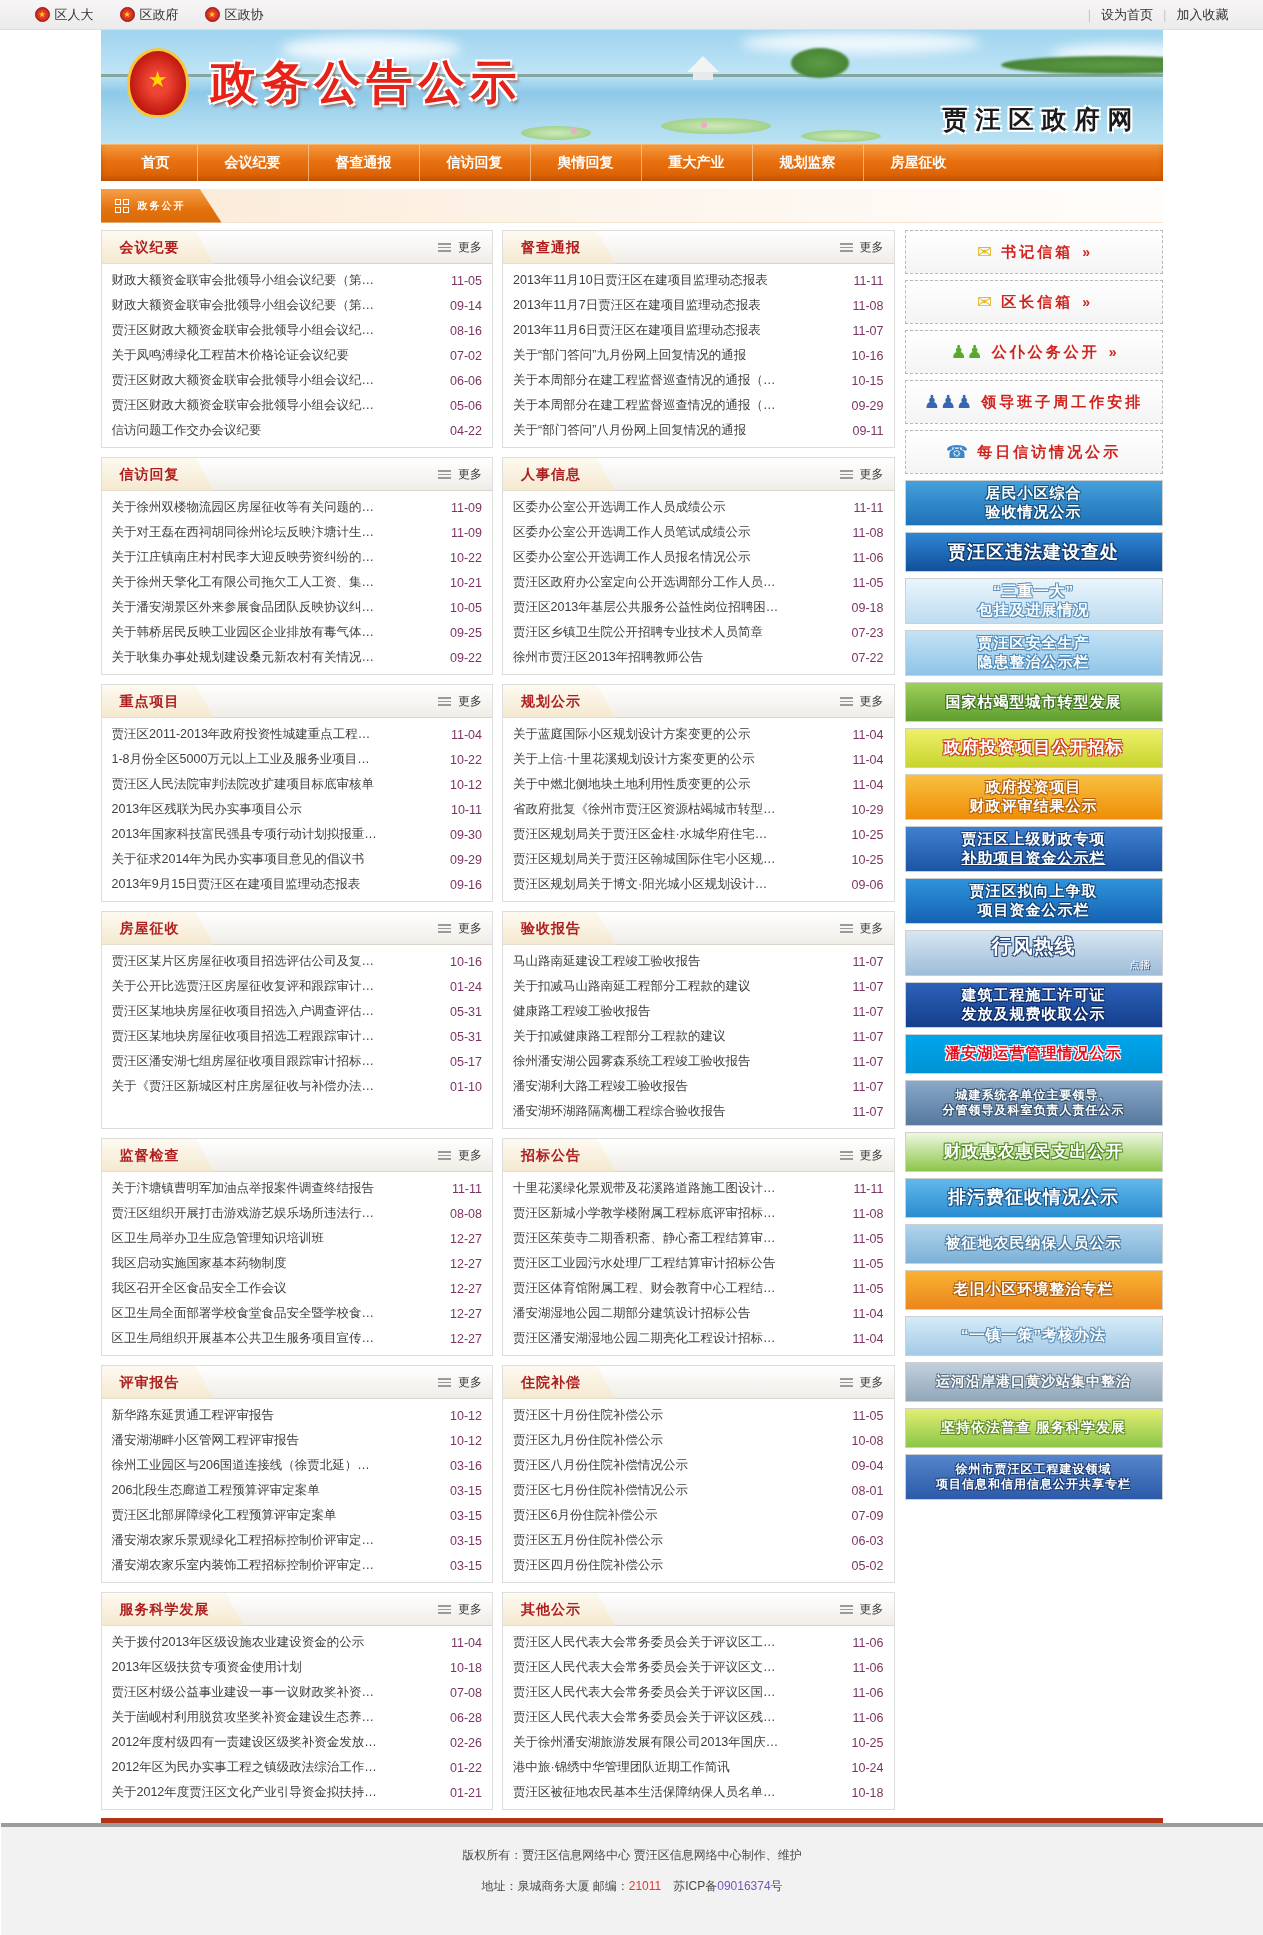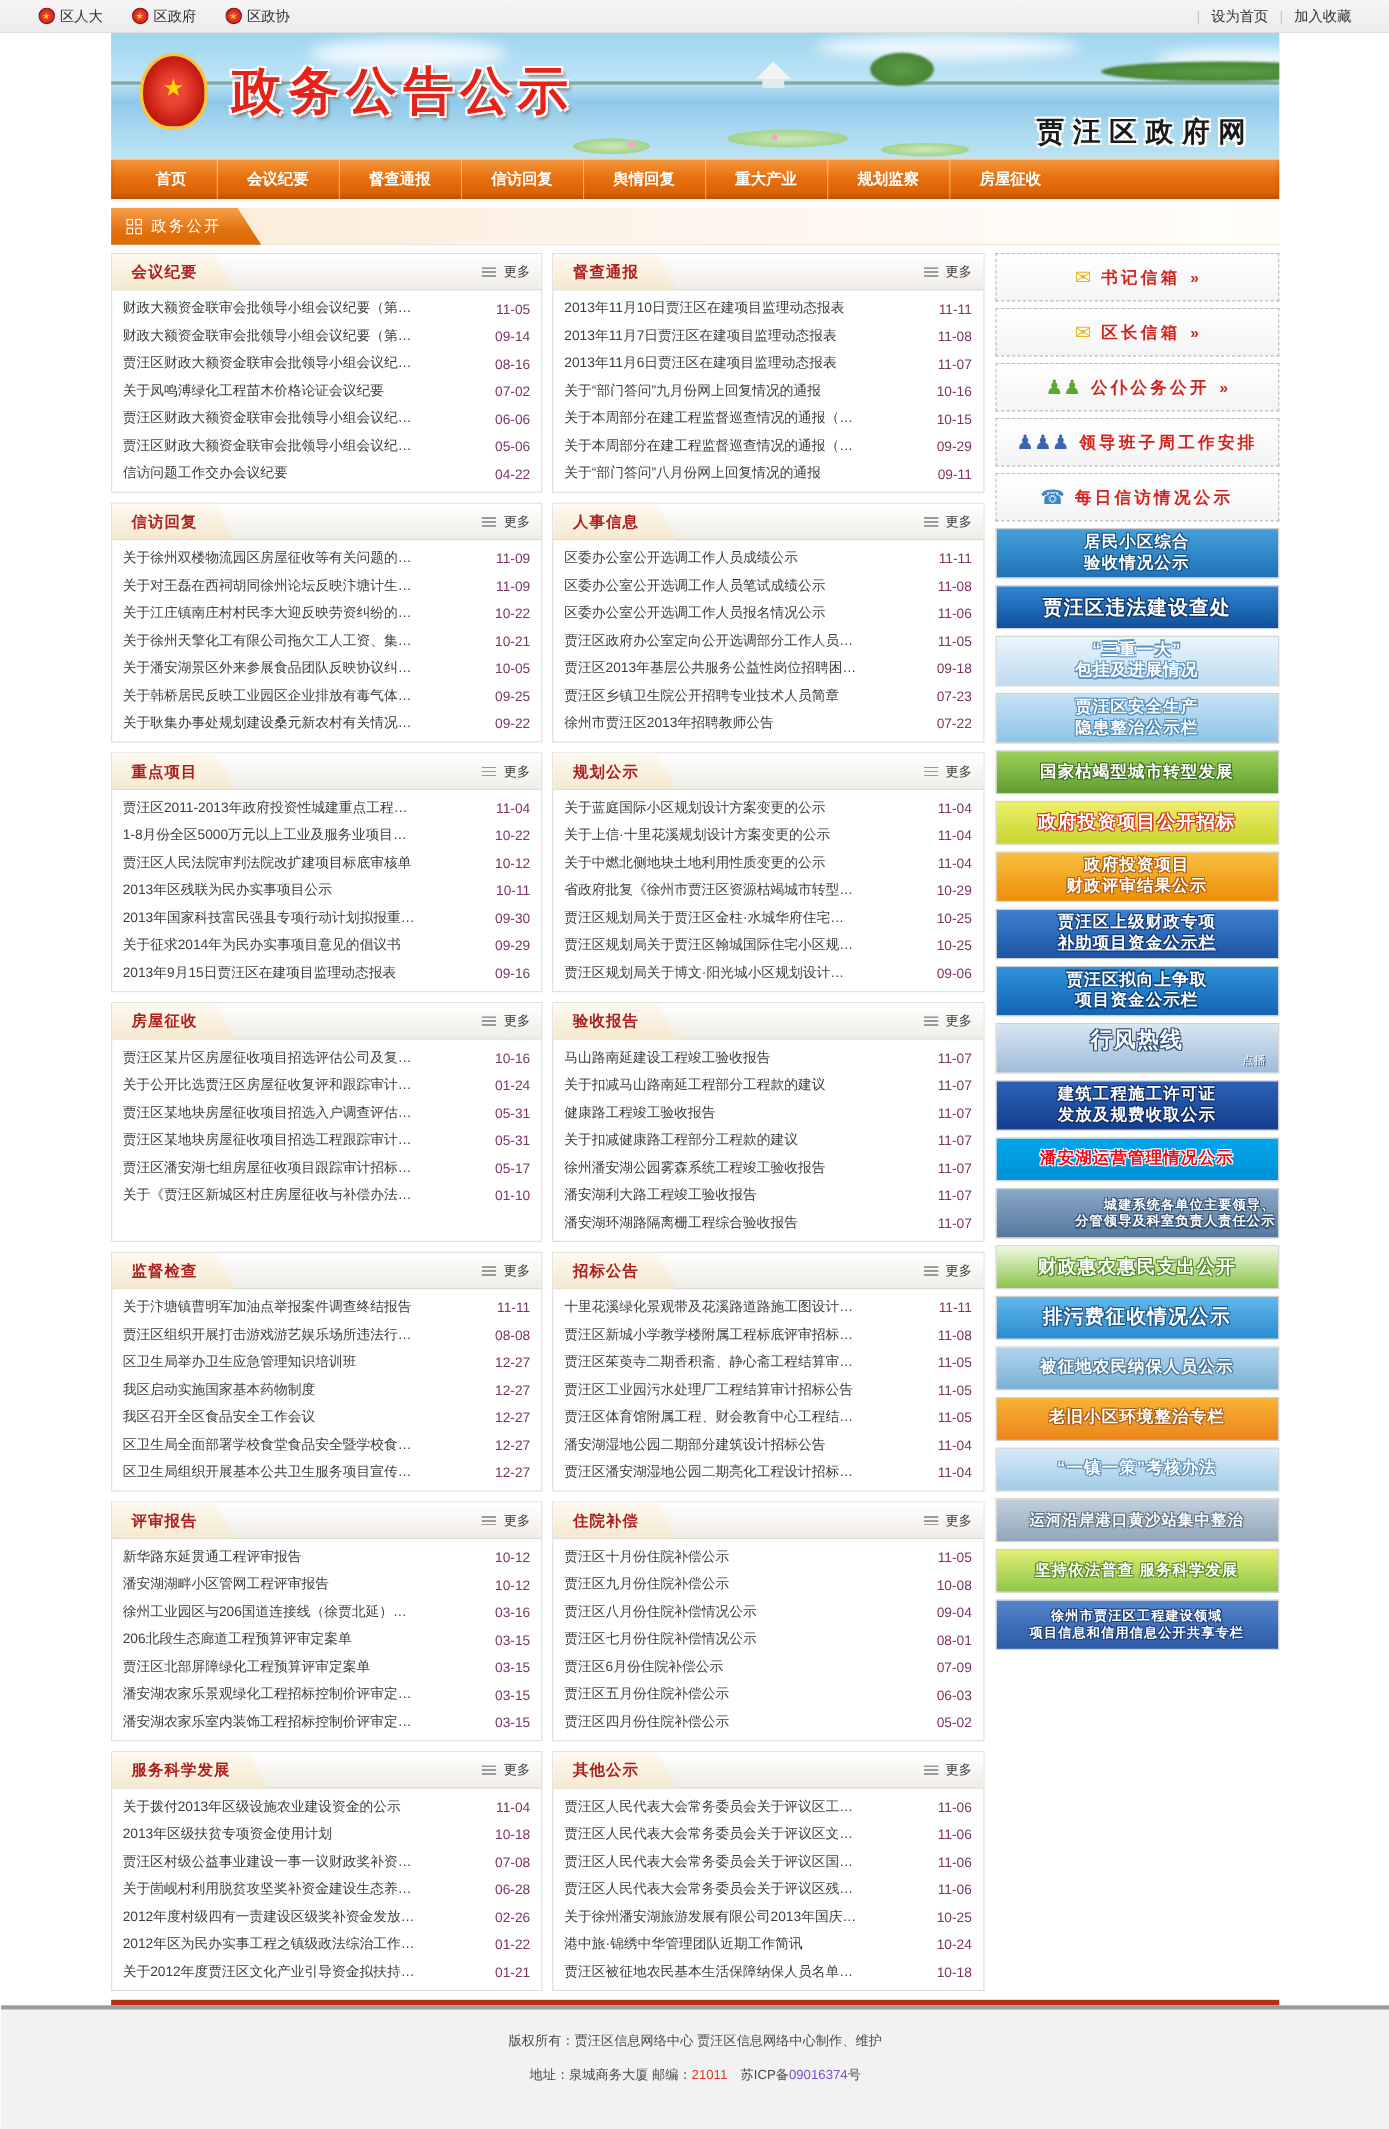--- a/index.html
+++ b/index.html
@@ -27,21 +27,21 @@
   .banner-title { position: absolute; left: 110px; top: 22px; font-size: 46px; font-weight: bold; color: #e62219; letter-spacing: 6px; font-family: "Liberation Serif","DejaVu Serif",serif;
     text-shadow: -2px -2px 0 #fff, 2px -2px 0 #fff, -2px 2px 0 #fff, 2px 2px 0 #fff, 3px 4px 3px rgba(120,40,10,.55); }
   .banner-site { position: absolute; right: 22px; bottom: 8px; font-size: 25px; font-weight: bold; color: #1a1a1a; letter-spacing: 8px;
     text-shadow: -2px -2px 0 #fff, 2px -2px 0 #fff, -2px 2px 0 #fff, 2px 2px 0 #fff; }
   
   .nav { height: 37px; background: linear-gradient(#f49a3f 0%, #e8700f 45%, #d85f02 100%); border-top: 1px solid #f7b56e; box-shadow: inset 0 -3px 5px rgba(140,50,0,.35); display: flex; align-items: stretch; padding: 0 14px; }
   .nav-item { padding: 0 27px; display: flex; align-items: center; color: #fff; font-size: 14px; font-weight: bold; cursor: pointer; position: relative; }
   .nav-item + .nav-item { border-left: 1px solid rgba(255,230,200,.55); }
   
   .crumb-strip { margin-top: 8px; height: 34px; background: linear-gradient(90deg, #fbead6, #fdf6ee 55%, #fffdfb); display: flex; align-items: center; border-bottom: 1px solid #f3e4d2; }
-  .crumb-ribbon { height: 34px; display: flex; align-items: center; gap: 9px; padding: 0 36px 0 14px; background: linear-gradient(#f6a049, #e3720d 60%, #d96a08); clip-path: polygon(0 0, calc(100% - 22px) 0, 100% 100%, 0 100%); color: #fff; font-size: 14px; font-weight: normal; letter-spacing: 2px; justify-content: flex-end; }
+  .crumb-ribbon { height: 34px; display: flex; align-items: center; gap: 9px; padding: 0 36px 0 14px; background: linear-gradient(#f6a049, #e3720d 60%, #d96a08); clip-path: polygon(0 0, calc(100% - 22px) 0, 100% 100%, 0 100%); color: #fff; font-size: 10px; font-weight: bold; letter-spacing: 2px; justify-content: flex-end; }
   .lattice-icon { width: 14px; height: 14px; display: grid; grid-template-columns: 6px 6px; grid-template-rows: 6px 6px; gap: 2px; }
   .lattice-icon i { border: 1px solid #fff; background: transparent; }
   
   .content { display: flex; gap: 10px; margin-top: 7px; align-items: flex-start; }
   .main-grid { width: 794px; display: grid; grid-template-columns: 1fr 1fr; gap: 9px; }
   .box { background: #fff; border: 1px solid #ddd; min-height: 217px; }
   .box-header { height: 33px; background: linear-gradient(#ffffff, #f0ede7); border-bottom: 1px solid #d9d5cd; display: flex; align-items: center; }
   .tab { height: 33px; line-height: 33px; padding: 0 34px 0 18px; background: linear-gradient(#fefaf1, #f4e8cf); clip-path: polygon(0 0, calc(100% - 18px) 0, 100% 100%, 0 100%); color: #ae1f1f; font-size: 14px; font-weight: bold; letter-spacing: 1px; }
   .more { margin-left: auto; display: flex; align-items: center; gap: 7px; padding-right: 10px; cursor: pointer; }
   .list-icon { width: 13px; height: 9px; background: repeating-linear-gradient(#9a9a9a 0 1.6px, transparent 1.6px 3.6px); }
@@ -741,21 +741,21 @@
           <div data-interactable="false" style="color: rgb(255, 255, 255); font-size: 20px; text-shadow: rgb(42, 74, 122) 1px 1px 0px, rgb(42, 74, 122) -1px -1px 0px, rgb(42, 74, 122) 1px -1px 0px, rgb(42, 74, 122) -1px 1px 0px;">行风热线</div>
           <div class="sub" data-interactable="false" style="color: rgb(255, 255, 255); text-shadow: rgb(42, 74, 122) 1px 1px 0px;">点播</div>
         </div>
         <div class="side-banner" data-interactable="true" style="background: linear-gradient(rgb(44, 98, 186), rgb(21, 62, 140)); min-height: 46px;">
           <div data-interactable="false" style="color: rgb(255, 255, 255); font-size: 15px; text-shadow: rgb(13, 42, 98) 1px 1px 0px, rgb(13, 42, 98) -1px -1px 0px, rgb(13, 42, 98) 1px -1px 0px, rgb(13, 42, 98) -1px 1px 0px;">建筑工程施工许可证</div>
           <div data-interactable="false" style="color: rgb(255, 255, 255); font-size: 15px; text-shadow: rgb(13, 42, 98) 1px 1px 0px, rgb(13, 42, 98) -1px -1px 0px, rgb(13, 42, 98) 1px -1px 0px, rgb(13, 42, 98) -1px 1px 0px;">发放及规费收取公示</div>
         </div>
         <div class="side-banner" data-interactable="true" style="background: linear-gradient(rgb(0, 166, 236), rgb(0, 146, 212)); min-height: 40px;">
           <div data-interactable="false" style="color: rgb(232, 12, 28); font-size: 15px; text-shadow: rgb(255, 255, 255) 1px 1px 0px, rgb(255, 255, 255) -1px -1px 0px, rgb(255, 255, 255) 1px -1px 0px, rgb(255, 255, 255) -1px 1px 0px;">潘安湖运营管理情况公示</div>
         </div>
-        <div class="side-banner" data-interactable="true" style="background: linear-gradient(rgb(138, 168, 200), rgb(86, 120, 158)); min-height: 46px; align-items: flex-end;">
+        <div class="side-banner" data-interactable="true" style="background: linear-gradient(rgb(138, 168, 200), rgb(86, 120, 158)); min-height: 46px;">
           <div data-interactable="false" style="color: rgb(255, 255, 255); font-size: 12px; text-shadow: rgb(51, 80, 110) 1px 1px 0px, rgb(51, 80, 110) -1px -1px 0px, rgb(51, 80, 110) 1px -1px 0px, rgb(51, 80, 110) -1px 1px 0px;">城建系统各单位主要领导、</div>
           <div data-interactable="false" style="color: rgb(255, 255, 255); font-size: 12px; text-shadow: rgb(51, 80, 110) 1px 1px 0px, rgb(51, 80, 110) -1px -1px 0px, rgb(51, 80, 110) 1px -1px 0px, rgb(51, 80, 110) -1px 1px 0px;">分管领导及科室负责人责任公示</div>
         </div>
         <div class="side-banner" data-interactable="true" style="background: linear-gradient(rgb(238, 247, 224), rgb(140, 198, 74)); min-height: 40px;">
           <div data-interactable="false" style="color: rgb(255, 255, 255); font-size: 17px; text-shadow: rgb(78, 138, 32) 1px 1px 0px, rgb(78, 138, 32) -1px -1px 0px, rgb(78, 138, 32) 1px -1px 0px, rgb(78, 138, 32) -1px 1px 0px;">财政惠农惠民支出公开</div>
         </div>
         <div class="side-banner" data-interactable="true" style="background: linear-gradient(rgb(98, 184, 234), rgb(42, 140, 208)); min-height: 40px;">
           <div data-interactable="false" style="color: rgb(255, 255, 255); font-size: 18px; text-shadow: rgb(22, 84, 140) 1px 1px 0px, rgb(22, 84, 140) -1px -1px 0px, rgb(22, 84, 140) 1px -1px 0px, rgb(22, 84, 140) -1px 1px 0px;">排污费征收情况公示</div>
         </div>
         <div class="side-banner" data-interactable="true" style="background: linear-gradient(rgb(176, 212, 236), rgb(124, 176, 214)); min-height: 40px;">

